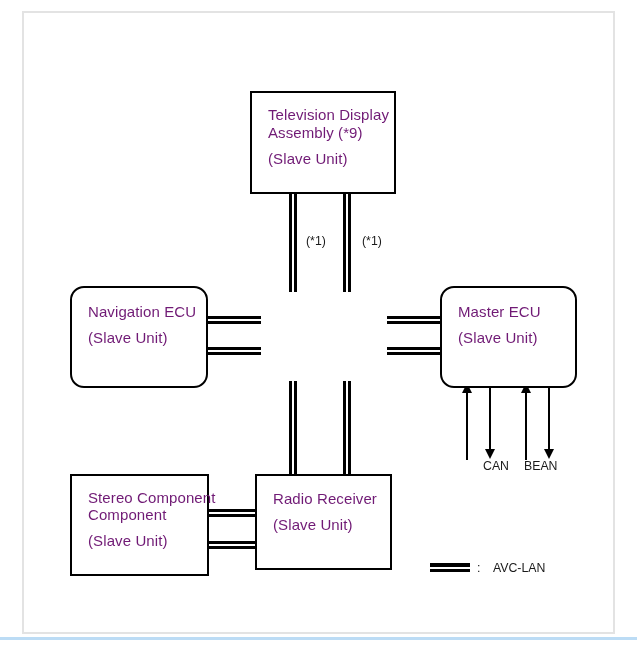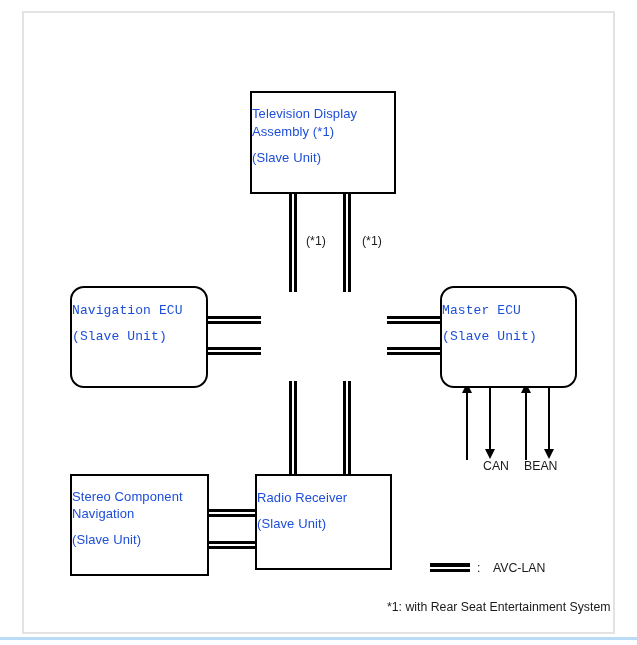--- a/index.html
+++ b/index.html
@@ -41,26 +41,26 @@
   }
 
   
   .node {
     position: absolute;
     box-sizing: border-box;
     border: 2px solid #000000;
     background: #ffffff;
     z-index: 5;
   }
-  .node.rounded { border-radius: 14px; font-family: Liberation Mono, monospace; }
+  .node.rounded { border-radius: 14px; }
   .node .line {
     position: absolute;
-    left: 0;
-    font-size: 13px;
-    color: #1d4ed8;
+    left: 16px;
+    font-size: 15px;
+    color: #701a75;
     white-space: nowrap;
     letter-spacing: 0.1px;
   }
 
   
   .bus-h {
     position: absolute;
     background: #000000;
     height: 8px;
     z-index: 2;
@@ -153,38 +153,38 @@
   <div class="bus-h" style="left:387px; top:347px; width:58px;"></div>
 
   <div class="bus-v" style="left:289px; top:381px; height:100px;"></div>
   <div class="bus-v" style="left:343px; top:381px; height:100px;"></div>
 
   <div class="bus-h" style="left:205px; top:509px; width:58px;"></div>
   <div class="bus-h" style="left:205px; top:541px; width:58px;"></div>
 
   <div class="node" style="left:250px; top:91px; width:146px; height:103px;">
     <span class="line" style="top:13px;">Television Display</span>
-    <span class="line" style="top:31px;">Assembly  (*1)</span>
+    <span class="line" style="top:31px;">Assembly  (*9)</span>
     <span class="line" style="top:57px;">(Slave Unit)</span>
   </div>
 
   <div class="node rounded" style="left:70px; top:286px; width:138px; height:102px;">
     <span class="line" style="top:15px;">Navigation ECU</span>
     <span class="line" style="top:41px;">(Slave Unit)</span>
   </div>
 
 
   <div class="node rounded" style="left:440px; top:286px; width:137px; height:102px;">
     <span class="line" style="top:15px;">Master ECU</span>
     <span class="line" style="top:41px;">(Slave Unit)</span>
   </div>
 
   <div class="node" style="left:70px; top:474px; width:139px; height:102px;">
     <span class="line" style="top:13px;">Stereo Component</span>
-    <span class="line" style="top:30px;">Navigation</span>
+    <span class="line" style="top:30px;">Component</span>
     <span class="line" style="top:56px;">(Slave Unit)</span>
   </div>
 
   <div class="node" style="left:255px; top:474px; width:137px; height:96px;">
     <span class="line" style="top:14px;">Radio Receiver</span>
     <span class="line" style="top:40px;">(Slave Unit)</span>
   </div>
 
   <span class="caption" style="left:306px; top:234px;">(*1)</span>
   <span class="caption" style="left:362px; top:234px;">(*1)</span>
@@ -202,17 +202,16 @@
     <span class="head"></span>
   </div>
 
   <span class="caption" style="left:483px; top:459px;">CAN</span>
   <span class="caption" style="left:524px; top:459px;">BEAN</span>
 
   <div class="legend-bar" style="left:430px; top:563px;"></div>
   <span class="caption" style="left:477px; top:561px;">:</span>
   <span class="caption" style="left:493px; top:561px;">AVC-LAN</span>
 
-  <span class="caption" style="left:387px; top:600px;">*1: with Rear Seat Entertainment System</span>
 
   <div class="bottom-rule"></div>
 
 </div>
 
 </body></html>

